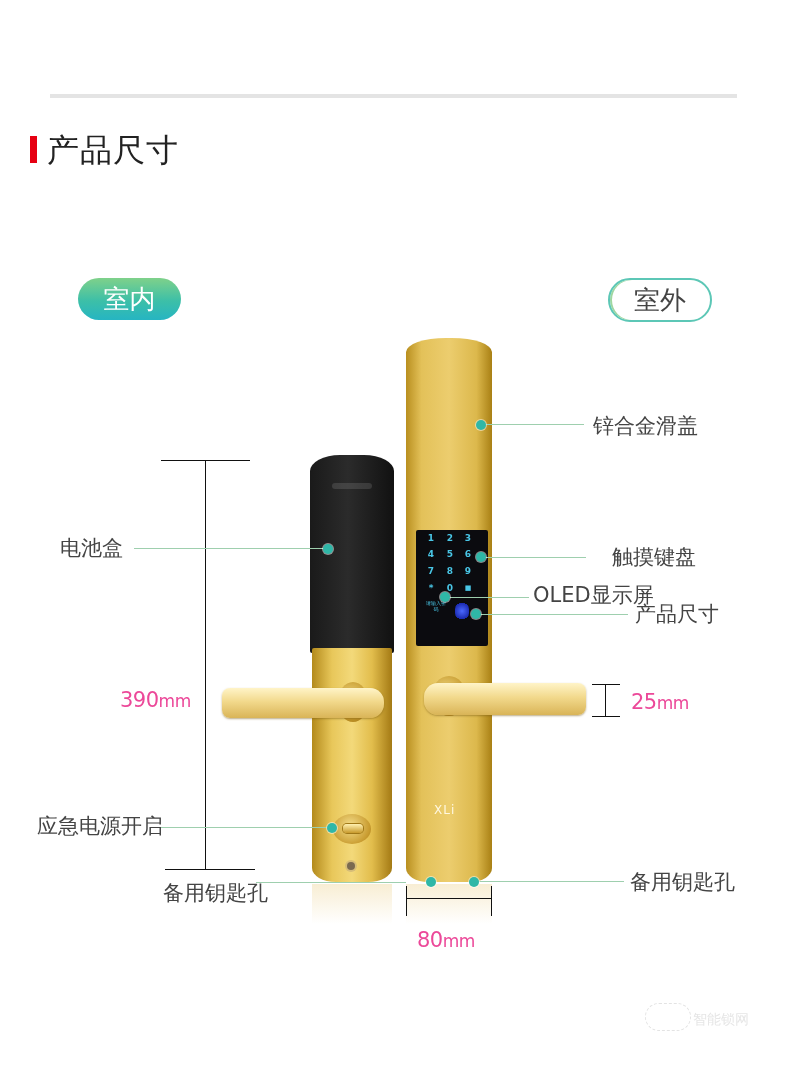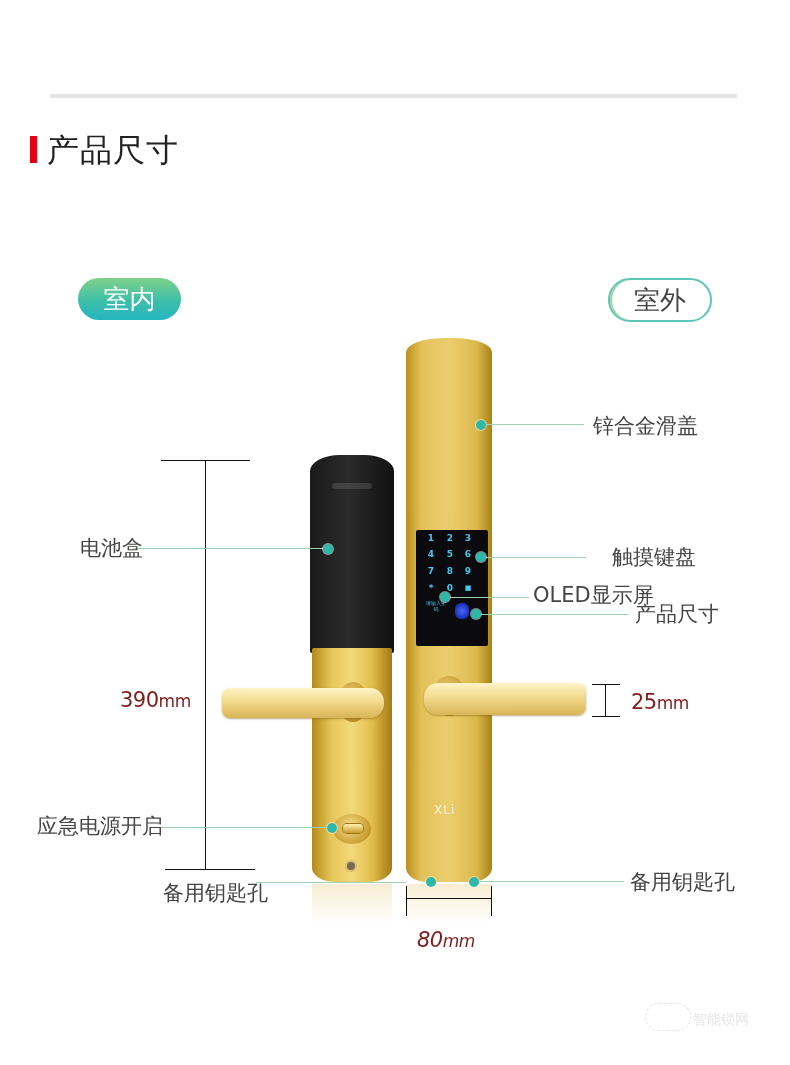--- a/index.html
+++ b/index.html
@@ -14,21 +14,21 @@
              color: #fff; font-size: 26px; line-height: 42px; text-align: center; }
   .pill-out { left: 608px; top: 278px; width: 100px; height: 40px; border-radius: 22px;
               border: 2px solid #5cc7b6; background: #fff; color: #444;
               font-size: 26px; line-height: 40px; text-align: center;
               box-shadow: inset 2px 0 0 #9fd7a0; }
   .dim-line { background: #111; }
   .leader { height: 1px; background: #9ecfae; }
   .dot { width: 10px; height: 10px; border-radius: 50%; background: #2fb7a7;
          box-shadow: 0 0 0 1px rgba(255,255,255,0.5); }
   .lbl { font-size: 21px; color: #444; white-space: nowrap; line-height: 20px; }
-  .dim-lbl { font-size: 21px; color: #7f1d1d; white-space: nowrap; letter-spacing: -0.5px; }
+  .dim-lbl { font-size: 21px; color: #ec4899; white-space: nowrap; letter-spacing: -0.5px; }
   .dim-lbl .unit { font-size: 17px; }
 
   
   .in-top { left: 310px; top: 455px; width: 84px; height: 198px; border-radius: 30px 30px 2px 2px / 16px 16px 2px 2px;
             background: linear-gradient(90deg, #1a1a1a 0%, #2b2b2b 45%, #111 100%); }
   .in-top::after { content:""; position:absolute; left:22px; top:28px; width:40px; height:6px; border-radius:3px; background: rgba(255,255,255,0.12); }
   .in-plate { left: 312px; top: 648px; width: 80px; height: 234px;
               border-radius: 2px 2px 24px 24px / 2px 2px 14px 14px;
               background: linear-gradient(90deg, #b38a1c 0%, #e8c75a 25%, #f3d97a 50%, #e2bd4c 75%, #a47a14 100%); }
   .in-reflect { left: 312px; top: 884px; width: 80px; height: 40px;
@@ -106,21 +106,21 @@
 <div class="abs logo">XLi</div>
 
 <div class="abs dim-line" style="left:592px;top:684px;width:28px;height:1px;"></div>
 <div class="abs dim-line" style="left:605px;top:684px;width:1px;height:33px;"></div>
 <div class="abs dim-line" style="left:592px;top:716px;width:28px;height:1px;"></div>
 <div class="abs dim-lbl" style="left:631px;top:690px;"><span>25</span><span class="unit">mm</span></div>
 
 <div class="abs dim-line" style="left:406px;top:886px;width:1px;height:30px;"></div>
 <div class="abs dim-line" style="left:406px;top:898px;width:86px;height:1px;"></div>
 <div class="abs dim-line" style="left:491px;top:886px;width:1px;height:30px;"></div>
-<div class="abs dim-lbl" style="left:417px;top:928px;font-style:italic;"><span>80</span><span class="unit">mm</span></div>
+<div class="abs dim-lbl" style="left:417px;top:928px;"><span>80</span><span class="unit">mm</span></div>
 
 <div class="abs leader" style="left:481px;top:424px;width:103px;"></div>
 <div class="abs dot" style="left:476px;top:420px;"></div>
 <div class="abs lbl" style="left:593px;top:416px;">锌合金滑盖</div>
 
 <div class="abs leader" style="left:481px;top:557px;width:105px;"></div>
 <div class="abs dot" style="left:476px;top:552px;"></div>
 <div class="abs lbl" style="left:612px;top:547px;">触摸键盘</div>
 
 <div class="abs leader" style="left:445px;top:597px;width:84px;"></div>
@@ -131,21 +131,21 @@
 <div class="abs dot" style="left:471px;top:609px;"></div>
 <div class="abs lbl" style="left:635px;top:604px;">产品尺寸</div>
 
 <div class="abs leader" style="left:474px;top:881px;width:150px;"></div>
 <div class="abs dot" style="left:426px;top:877px;"></div>
 <div class="abs dot" style="left:469px;top:877px;"></div>
 <div class="abs lbl" style="left:630px;top:872px;">备用钥匙孔</div>
 
 <div class="abs leader" style="left:134px;top:548px;width:194px;"></div>
 <div class="abs dot" style="left:323px;top:544px;"></div>
-<div class="abs lbl" style="left:80px;top:538px;">电池盒</div>
+<div class="abs lbl" style="left:60px;top:538px;">电池盒</div>
 
 <div class="abs leader" style="left:156px;top:827px;width:176px;"></div>
 <div class="abs dot" style="left:327px;top:823px;"></div>
 <div class="abs lbl" style="left:37px;top:816px;">应急电源开启</div>
 
 <div class="abs leader" style="left:256px;top:882px;width:150px;"></div>
 <div class="abs lbl" style="left:163px;top:883px;">备用钥匙孔</div>
 
 <div class="abs wm-cloud"></div>
 <div class="abs wm" style="left:693px;top:1012px;">智能锁网</div>

